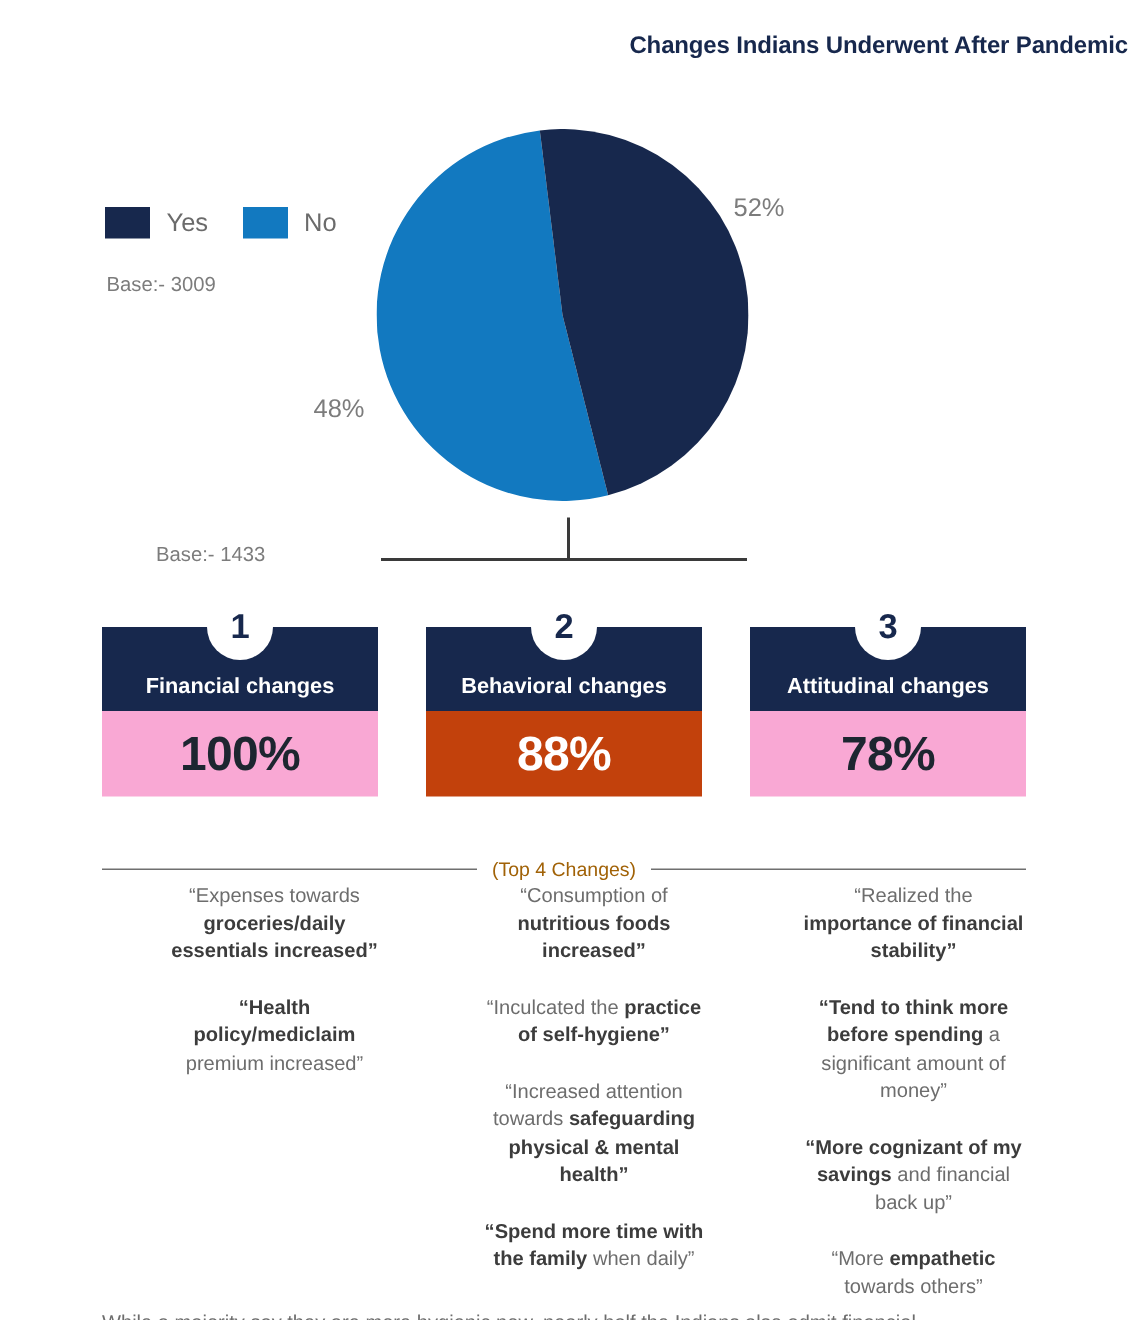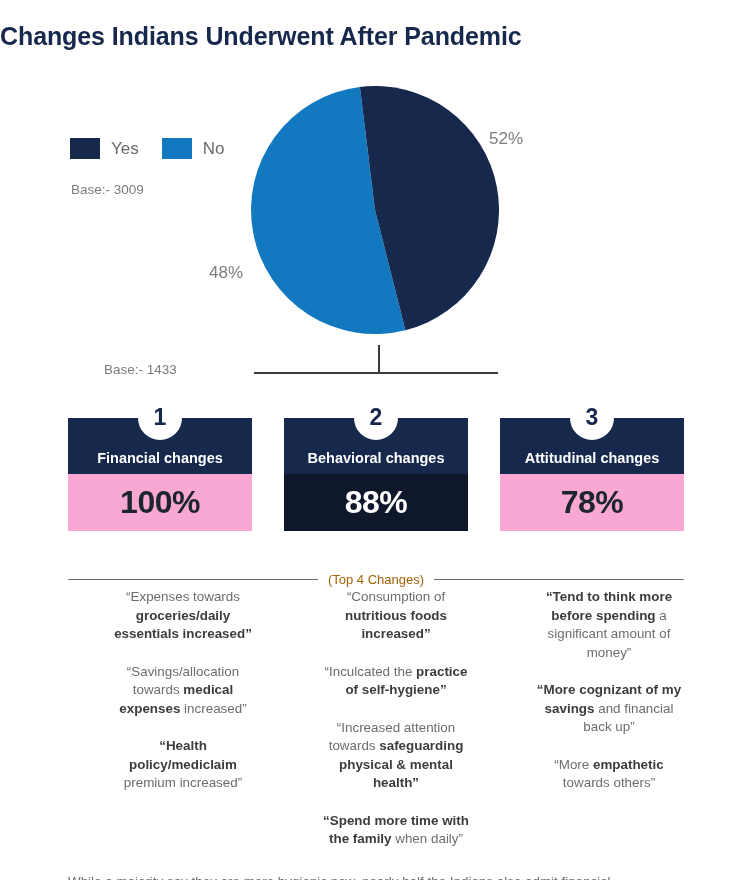--- a/index.html
+++ b/index.html
@@ -15,22 +15,22 @@
     font-family: "Liberation Sans", sans-serif;
     color: #5a5a5a;
   }
 
   
   .title {
     position: absolute;
     left: 0;
     top: 22px;
     width: 752px;
-    text-align: left;
-    font-size: 25px;
+    text-align: right;
+    font-size: 16px;
     font-weight: bold;
     color: #17284d;
     letter-spacing: -0.1px;
   }
 
   
   .legend {
     position: absolute;
     left: 70px;
     top: 138px;
@@ -149,21 +149,21 @@
   .cat-pct {
     height: 57px;
     display: flex;
     align-items: center;
     justify-content: center;
     font-size: 32px;
     font-weight: bold;
     letter-spacing: -0.5px;
   }
   .pct-gold { background: #f9a8d4; color: #1d2630; }
-  .pct-blue { background: #0f172a; color: #ffffff; }
+  .pct-blue { background: #c2410c; color: #ffffff; }
 
   
   .divider {
     position: absolute;
     left: 68px;
     top: 572px;
     width: 616px;
     display: flex;
     align-items: center;
   }
@@ -274,29 +274,29 @@
 
 <div class="divider">
   <span class="line"></span>
   <span class="cap">(Top 4 Changes)</span>
   <span class="line"></span>
 </div>
 
 <div class="lists">
   <div class="list-col" id="qcol-0">
       <div class="quote"><span>“Expenses towards </span><b>groceries/daily essentials increased”</b></div>
-      <div class="quote"><span>“Savings/allocation towards </span><b>medical expenses</b><span> increased”</span></div>
       <div class="quote"><b>“Health policy/mediclaim</b><span> premium increased”</span></div>
     </div>
   <div class="list-col" id="qcol-1">
       <div class="quote"><span>“Consumption of </span><b>nutritious foods increased”</b></div>
       <div class="quote"><span>“Inculcated the </span><b>practice of self-hygiene”</b></div>
       <div class="quote"><span>“Increased attention towards </span><b>safeguarding physical &amp; mental health”</b></div>
       <div class="quote"><b>“Spend more time with the family</b><span> when daily”</span></div>
     </div>
   <div class="list-col" id="qcol-2">
+      <div class="quote"><span>“Realized the </span><b>importance of financial stability”</b></div>
       <div class="quote"><b>“Tend to think more before spending</b><span> a significant amount of money”</span></div>
       <div class="quote"><b>“More cognizant of my savings</b><span> and financial back up”</span></div>
       <div class="quote"><span>“More </span><b>empathetic</b><span> towards others”</span></div>
     </div>
 </div>
 
 <div class="bottom-text">While a majority say they are more hygienic now, nearly half the Indians also admit financial</div>
 
 </body></html>

